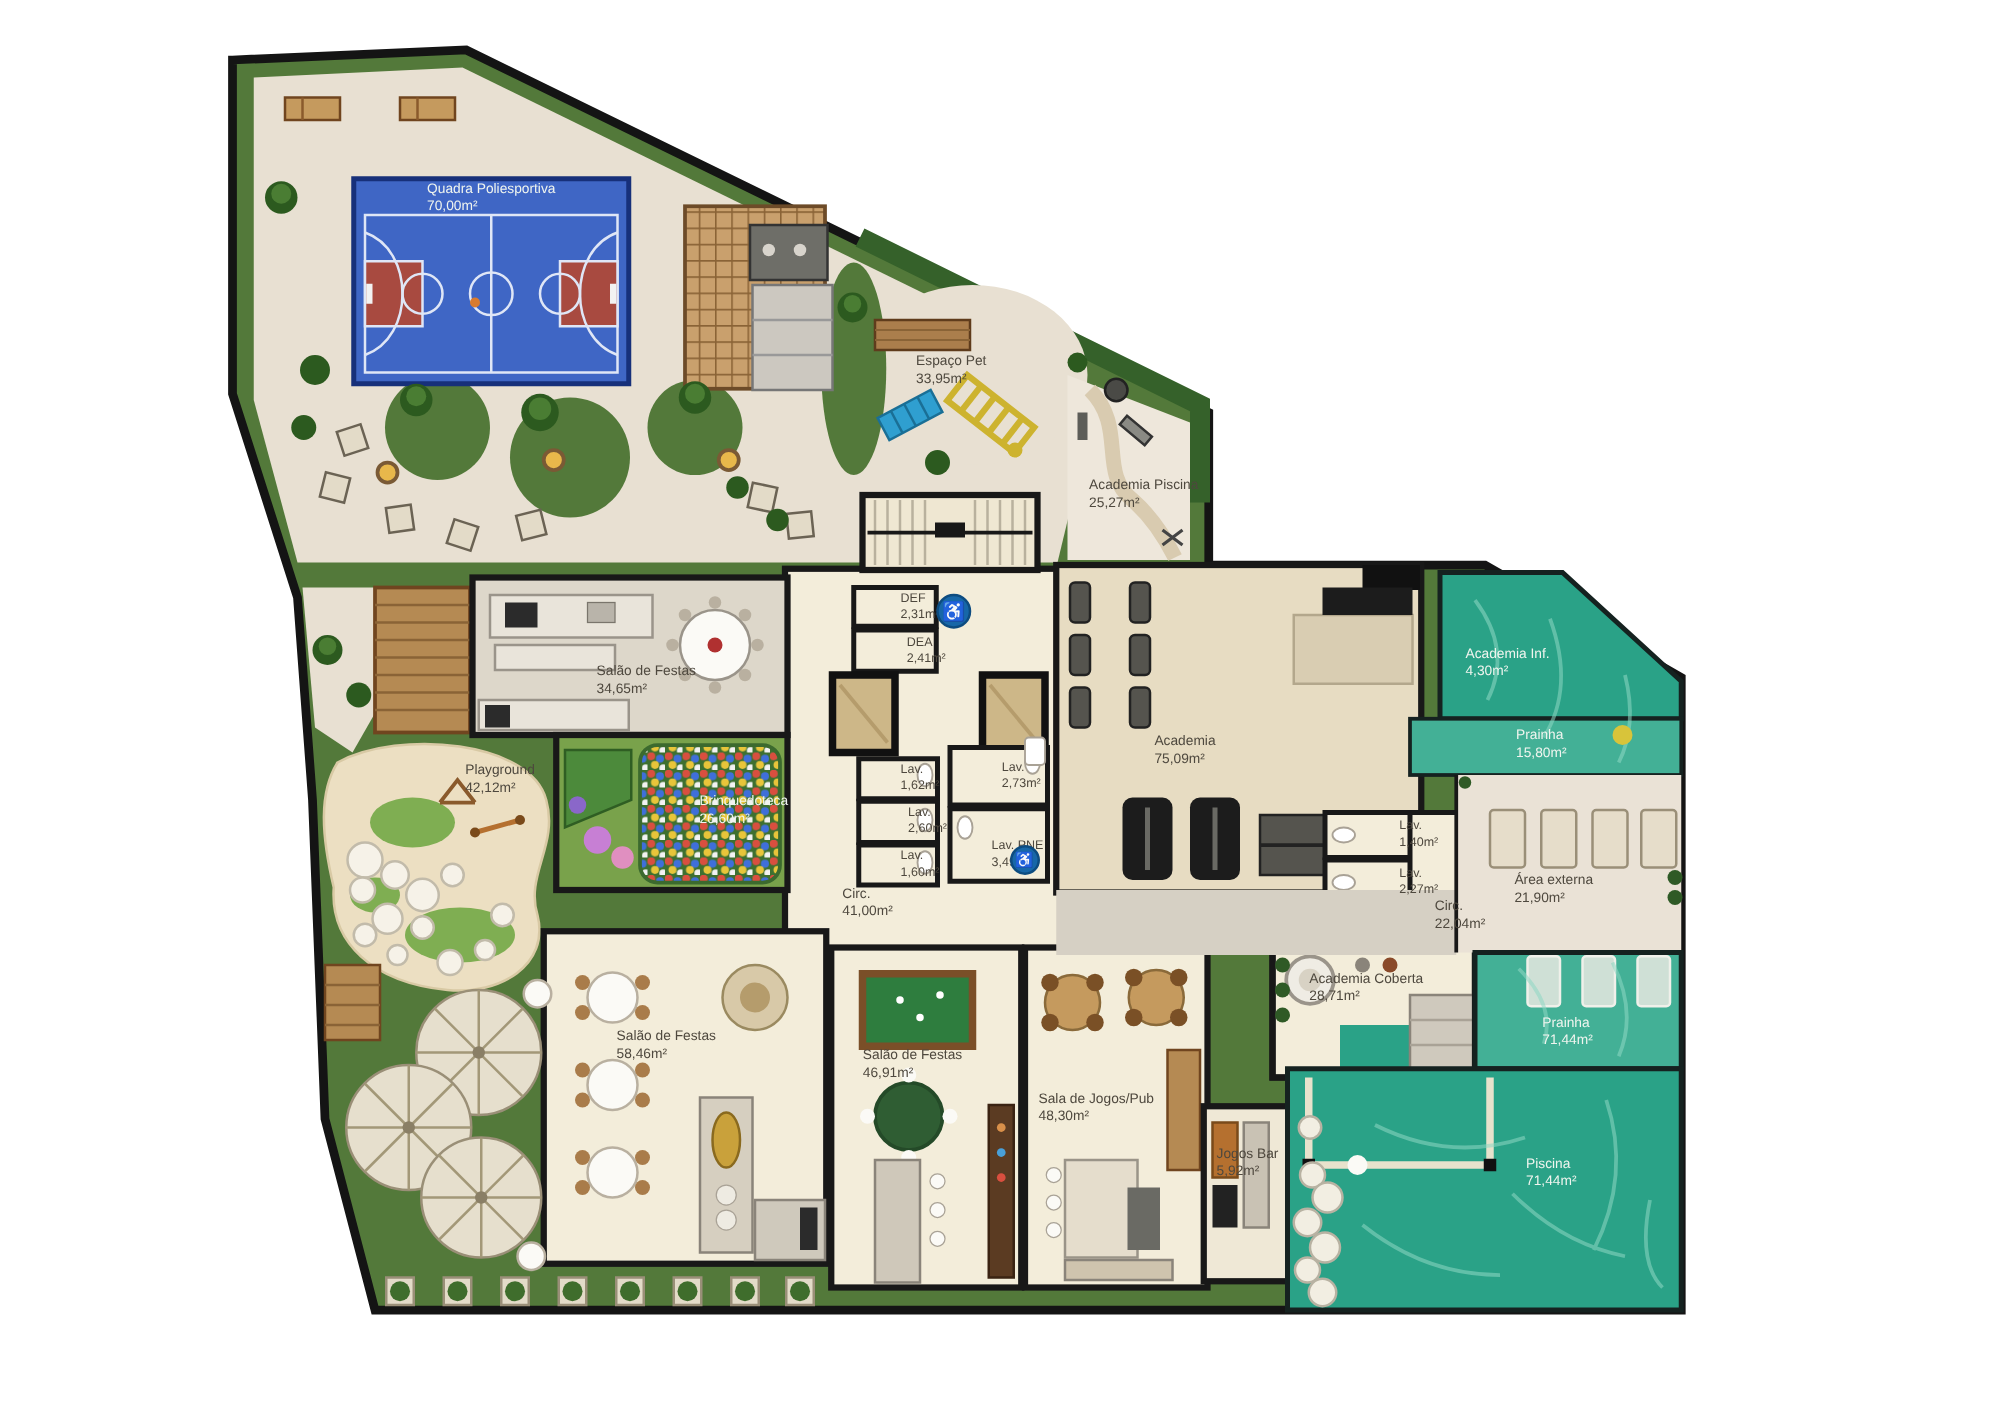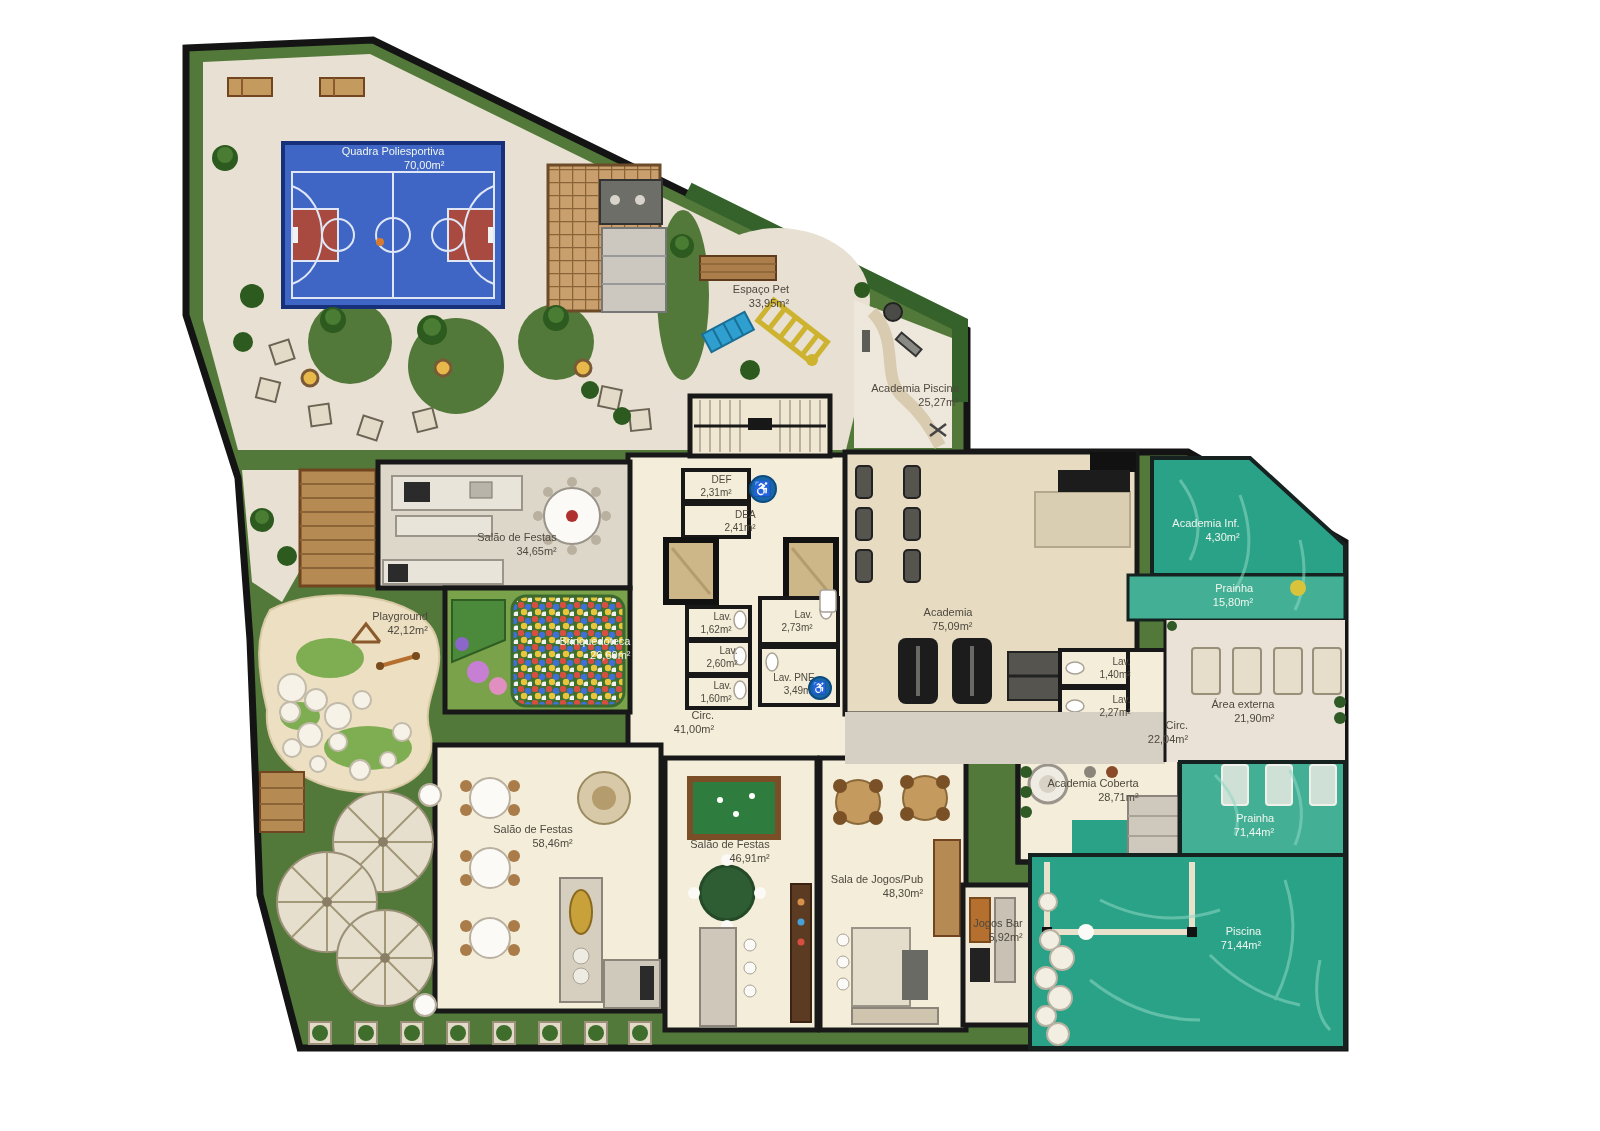--- a/index.html
+++ b/index.html
@@ -1,24 +1,24 @@
 <!DOCTYPE html>
 <html><head>
 <meta charset="utf-8">
 <style>
   html,body{margin:0;padding:0;background:#fff;}
   .stage{position:relative;width:1600px;height:1131px;background:#ffffff;
          font-family:"Liberation Sans",sans-serif;overflow:hidden;}
   .stage svg{position:absolute;left:0;top:0;}
-  .lbl{position:absolute;transform:translate(-50%,-50%);text-align:right;
+  .lbl{position:absolute;transform:translate(-50%,-50%);text-align:left;
        font-size:11px;line-height:1.25;color:#4e483e;white-space:nowrap;
        pointer-events:none;}
   .lbl span{display:block;}
   .lbl.light{color:#f0f5ef;}
-  .lbl.tiny{font-size:10px;}
+  .lbl.tiny{font-size:10px;margin-left:20px;}
   .access{position:absolute;width:24px;height:24px;border-radius:50%;
           background:#1767a8;color:#fff;display:flex;align-items:center;
           justify-content:center;font-size:15px;transform:translate(-50%,-50%);
           border:2px solid #0d4c80;}
   .access.small{width:20px;height:20px;font-size:12px;}
 </style>
 </head>
 <body>
 
 <div class="stage">
@@ -535,21 +535,21 @@
       <span>25,27m²</span>
     </div>
 <div class="lbl" style="left:517px;top:545px">
       <span>Salão de Festas</span>
       <span>34,65m²</span>
     </div>
 <div class="lbl tiny" style="left:716px;top:486px">
       <span>DEF</span>
       <span>2,31m²</span>
     </div>
-<div class="lbl tiny" style="left:740px;top:521px">
+<div class="lbl tiny" style="left:721px;top:521px">
       <span>DEA</span>
       <span>2,41m²</span>
     </div>
 <div class="lbl tiny" style="left:716px;top:623px">
       <span>Lav.</span>
       <span>1,62m²</span>
     </div>
 <div class="lbl tiny" style="left:722px;top:657px">
       <span>Lav.</span>
       <span>2,60m²</span>
@@ -563,21 +563,21 @@
       <span>2,73m²</span>
     </div>
 <div class="lbl tiny" style="left:794px;top:684px">
       <span>Lav. PNE</span>
       <span>3,49m²</span>
     </div>
 <div class="lbl" style="left:694px;top:723px">
       <span>Circ.</span>
       <span>41,00m²</span>
     </div>
-<div class="lbl" style="left:948px;top:620px">
+<div class="lbl" style="left:948px;top:601px">
       <span>Academia</span>
       <span>75,09m²</span>
     </div>
 <div class="lbl tiny" style="left:1115px;top:668px">
       <span>Lav.</span>
       <span>1,40m²</span>
     </div>
 <div class="lbl tiny" style="left:1115px;top:706px">
       <span>Lav.</span>
       <span>2,27m²</span>

